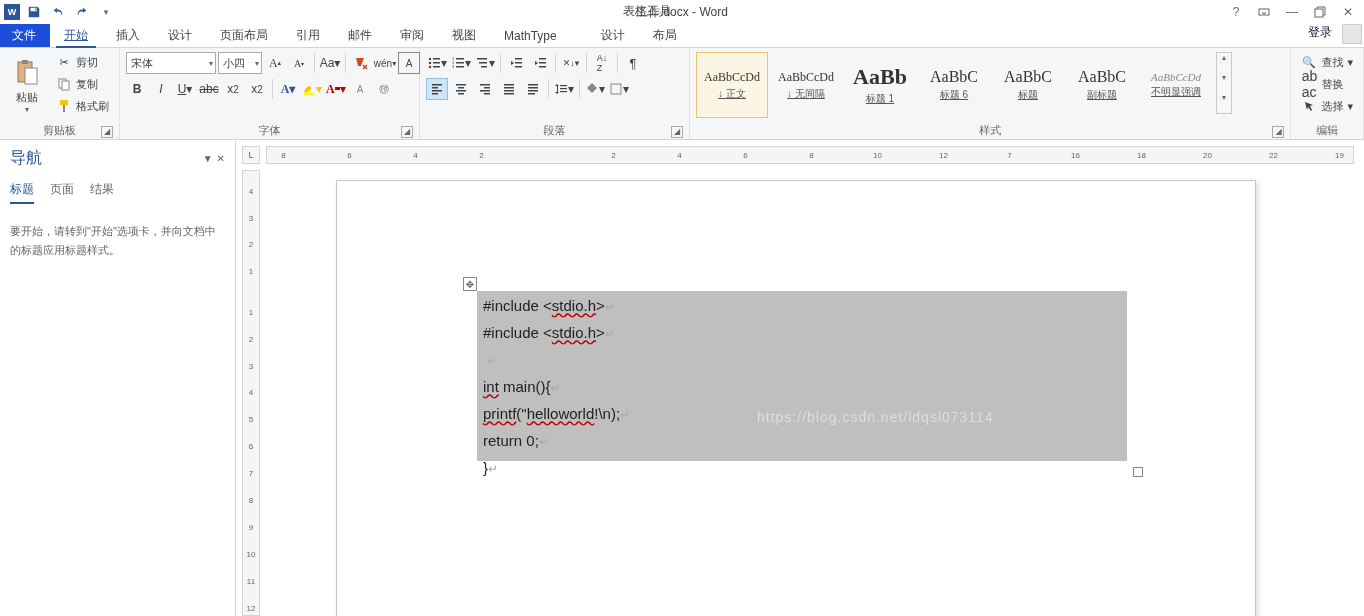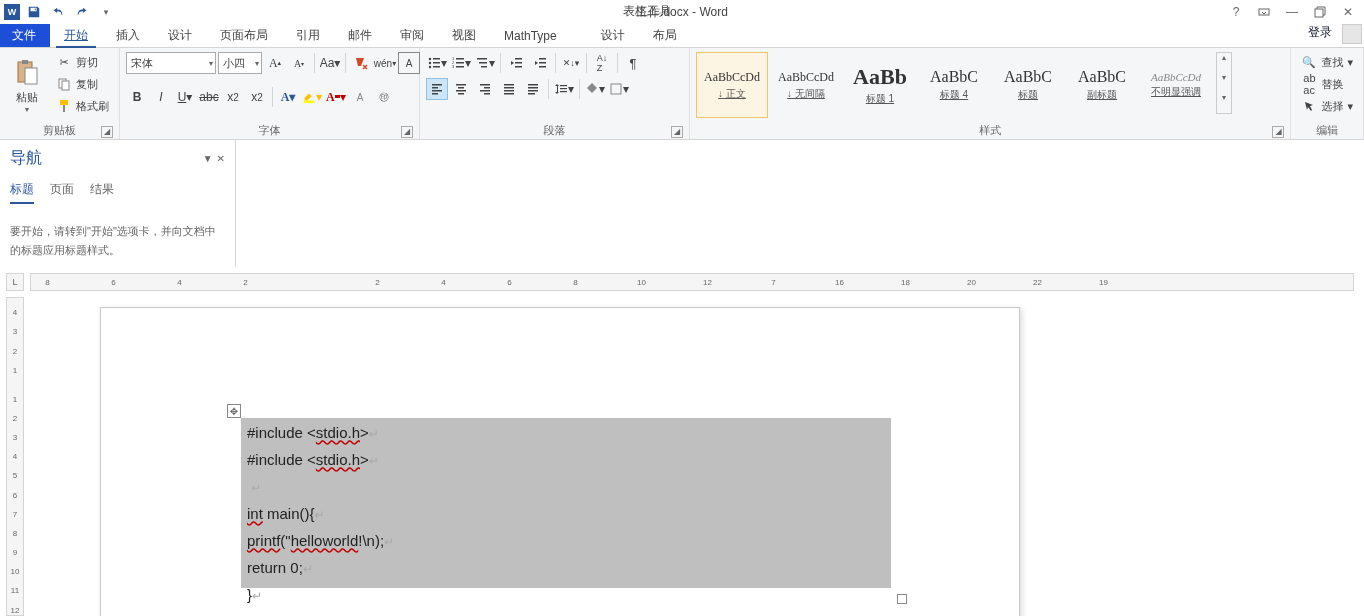--- a/index.html
+++ b/index.html
@@ -52,21 +52,21 @@
 .style-item.sel{border:1px solid #f0c36d;background:#fdf5e3;}
 .style-preview{font-family:"Times New Roman",serif;color:#333;}
 .style-name{font-size:10px;color:#555;margin-top:2px;text-decoration:underline;}
 .gallery-more{width:16px;display:flex;flex-direction:column;justify-content:space-around;border:1px solid #ccc;}
 .gallery-more div{height:20px;text-align:center;font-size:8px;cursor:pointer;color:#666;}
 
 
 .edit-grp .small-btn{width:auto;}
 
 
-.workspace{display:flex;height:calc(616px - 24px - 24px - 92px);flex-direction:column;}
+.workspace{display:flex;height:calc(616px - 24px - 24px - 92px);}
 .nav-pane{width:236px;border-right:1px solid #d4d4d4;background:#fff;display:flex;flex-direction:column;padding:8px 10px;}
 .nav-title{font-size:16px;color:#2b579a;display:flex;align-items:center;}
 .nav-title-ctrl{margin-left:auto;font-size:10px;color:#666;cursor:pointer;display:flex;gap:4px;}
 .nav-search{margin-top:10px;height:24px;border:1px solid #ababab;display:flex;align-items:center;padding:0 4px;}
 .nav-search input{border:none;outline:none;flex:1;font-size:12px;}
 .nav-search .srch{color:#2b579a;cursor:pointer;font-size:11px;}
 .nav-tabs{display:flex;gap:16px;margin-top:12px;font-size:12px;}
 .nav-tabs .nt{cursor:pointer;padding-bottom:4px;color:#666;}
 .nav-tabs .nt.active{color:#2b579a;border-bottom:2px solid #2b579a;}
 .nav-hint{margin-top:18px;font-size:11px;color:#666;line-height:1.7;}
@@ -194,21 +194,21 @@
               </svg>
             </span>
             <span>格式刷</span>
           </div>
       </div>
     </div>
     <div class="group-label"><span>剪贴板</span><div class="group-launcher">◢</div></div>
   </div>
 
   <div class="group" style="width:300px">
-    <div class="group-body" style="flex-direction:column;gap:12px;width:100%">
+    <div class="group-body" style="flex-direction:column;gap:4px;width:100%">
       <div class="btn-row">
         <div class="combo" style="width:90px">
             <span>宋体</span>
             <span class="arrow">▾</span>
           </div>
         <div class="combo" style="width:44px">
             <span>小四</span>
             <span class="arrow">▾</span>
           </div>
         <div class="sq" style="font-family:serif">A<sup style="font-size:7px">▴</sup></div>
@@ -371,21 +371,21 @@
           <div class="style-item">
             <div class="style-preview" style="font-size:12px;">AaBbCcDd</div>
             <div class="style-name">↓ 无间隔</div>
           </div>
           <div class="style-item">
             <div class="style-preview" style="font-size:22px;font-weight:bold;">AaBb</div>
             <div class="style-name">标题 1</div>
           </div>
           <div class="style-item">
             <div class="style-preview" style="font-size:16px;">AaBbC</div>
-            <div class="style-name">标题 4</div>
+            <div class="style-name">标题 6</div>
           </div>
           <div class="style-item">
             <div class="style-preview" style="font-size:16px;">AaBbC</div>
             <div class="style-name">标题</div>
           </div>
           <div class="style-item">
             <div class="style-preview" style="font-size:16px;">AaBbC</div>
             <div class="style-name">副标题</div>
           </div>
           <div class="style-item">
@@ -400,21 +400,21 @@
       </div>
     </div>
     <div class="group-label"><span>样式</span><div class="group-launcher">◢</div></div>
   </div>
 
   <div class="group edit-grp">
     <div class="group-body">
         <div class="rows">
       <div class="small-btn"><span class="icn">🔍</span><span>查找</span> ▾</div>
       <div class="small-btn">
-            <span class="icn" style="font-size:11px">ab<br>ac</span>
+            <span class="icn" style="font-size:14px">ab<br>ac</span>
             <span>替换</span>
           </div>
       <div class="small-btn"><span class="icn">
               <svg width="12" height="12" viewBox="0 0 12 12">
                 <path d="M2 2l8 3-3 1 2 4-1 1-3-4-1 3z"></path>
               </svg>
             </span><span>选择</span> ▾</div>
     </div>
       </div>
     <div class="group-label"><span>编辑</span></div>
@@ -517,20 +517,21 @@
         <span></span>
         <span>10</span>
         <span></span>
         <span>11</span>
         <span></span>
         <span>12</span>
       </div>
     <div class="page">
       <div class="cell-handle">✥</div>
       <div class="cell">
+        <div class="watermark">https://blog.csdn.net/ldqsl073114</div>
         <div class="code" id="code">
             <div>#include &lt;<u>stdio.h</u>&gt;<span class="pm">↵</span></div>
             <div>#include &lt;<u>stdio.h</u>&gt;<span class="pm">↵</span></div>
             <div>&nbsp;<span class="pm">↵</span></div>
             <div><u>int</u> main(){<span class="pm">↵</span></div>
             <div><u>printf</u>("<u>helloworld</u>!\n);<span class="pm">↵</span></div>
             <div>return 0;<span class="pm">↵</span></div>
             <div>}<span class="pm">↵</span></div>
           </div>
       </div>

